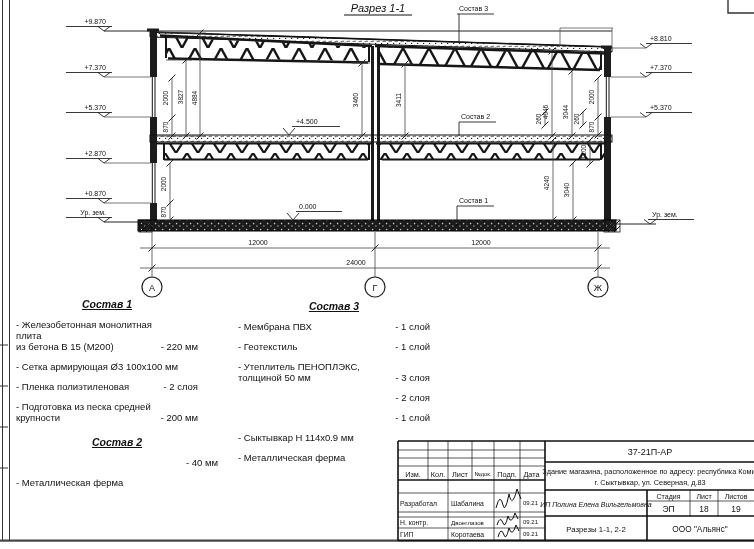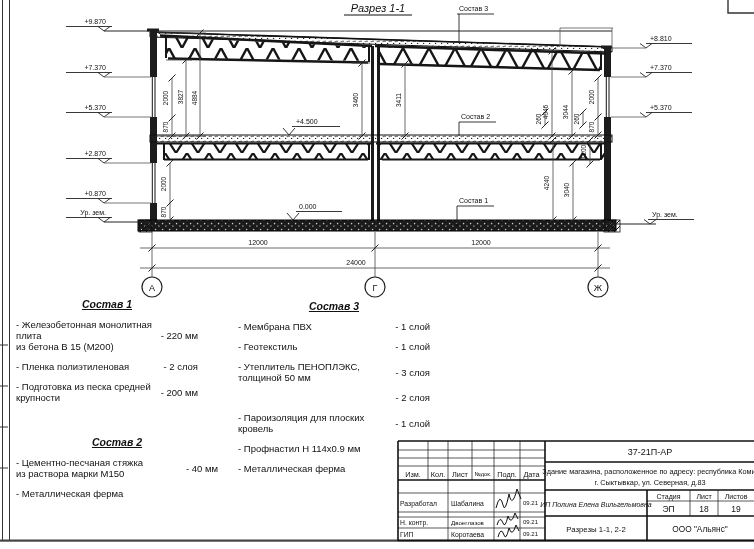--- a/index.html
+++ b/index.html
@@ -3,21 +3,21 @@
 <meta charset="utf-8">
 <style>
   html,body{margin:0;padding:0;background:#fff;}
   .sheet{position:relative;width:754px;height:549px;background:#fff;overflow:hidden;
          font-family:"Liberation Sans",sans-serif;color:#111;padding-left:48px;}
   svg text{font-family:"Liberation Sans",sans-serif;fill:#111;}
   .dwg{position:absolute;left:0;top:0;}
   .comp{position:absolute;font-size:9.5px;line-height:11px;color:#111;}
   .comp .hd{text-align:center;font-style:italic;font-weight:bold;font-size:10.5px;
             text-decoration:underline;margin-bottom:9px;}
-  .comp .row{display:flex;align-items:center;margin-bottom:9px;}
+  .comp .row{display:flex;align-items:flex-end;margin-bottom:9px;}
   .comp .nm{white-space:pre-line;}
   .comp .vl{margin-left:auto;white-space:nowrap;padding-left:6px;}
 </style>
 </head>
 <body>
 
 <div class="sheet">
 
 <svg class="dwg" width="754" height="549" viewBox="0 0 754 549">
   <defs>
@@ -367,35 +367,37 @@
 </svg>
 
 <div class="comp" style="left:16px;top:299px;width:182px;">
   <div class="hd">Состав 1</div>
   <div class="row">
     <div class="nm">- Железобетонная монолитная плита
 из бетона В 15 (М200)</div>
     <div class="vl">- 220 мм</div>
   </div>
   <div class="row">
+    <div class="nm">- Сетка армирующая Ø3 100x100 мм</div>
+    <div class="vl"></div>
+  </div>
+  <div class="row">
     <div class="nm">- Пленка полиэтиленовая</div>
     <div class="vl">- 2 слоя</div>
   </div>
   <div class="row">
     <div class="nm">- Подготовка из песка средней
 крупности</div>
     <div class="vl">- 200 мм</div>
   </div>
 </div>
 
 <div class="comp" style="left:16px;top:437px;width:202px;">
   <div class="hd">Состав 2</div>
   <div class="row">
-    <div class="nm">- Цементно-песчаная стяжка
-из раствора марки М150</div>
     <div class="vl">- 40 мм</div>
   </div>
   <div class="row">
     <div class="nm">- Металлическая ферма</div>
     <div class="vl"></div>
   </div>
 </div>
 
 <div class="comp" style="left:238px;top:301px;width:192px;">
   <div class="hd">Состав 3</div>
@@ -409,25 +411,24 @@
   </div>
   <div class="row">
     <div class="nm">- Утеплитель ПЕНОПЛЭКС,
 толщиной 50 мм</div>
     <div class="vl">- 3 слоя</div>
   </div>
   <div class="row">
     <div class="vl">- 2 слоя</div>
   </div>
   <div class="row">
-    <div class="nm">- Пароизоляция для плоских кровель</div>
     <div class="vl">- 1 слой</div>
   </div>
   <div class="row">
-    <div class="nm">- Профнастил Н 114x0.9 мм</div>
+    <div class="nm">- Сыктывкар Н 114x0.9 мм</div>
     <div class="vl"></div>
   </div>
   <div class="row">
     <div class="nm">- Металлическая ферма</div>
     <div class="vl"></div>
   </div>
 </div>
 
 </div>
 

